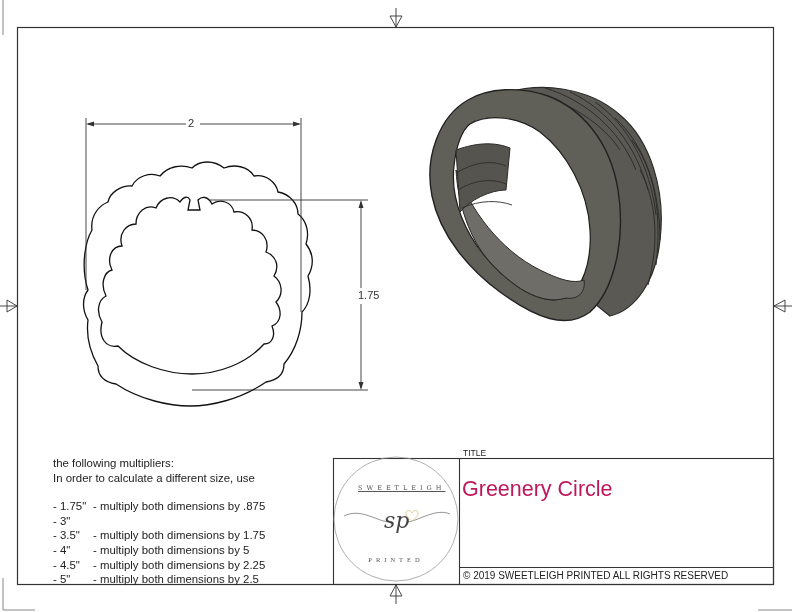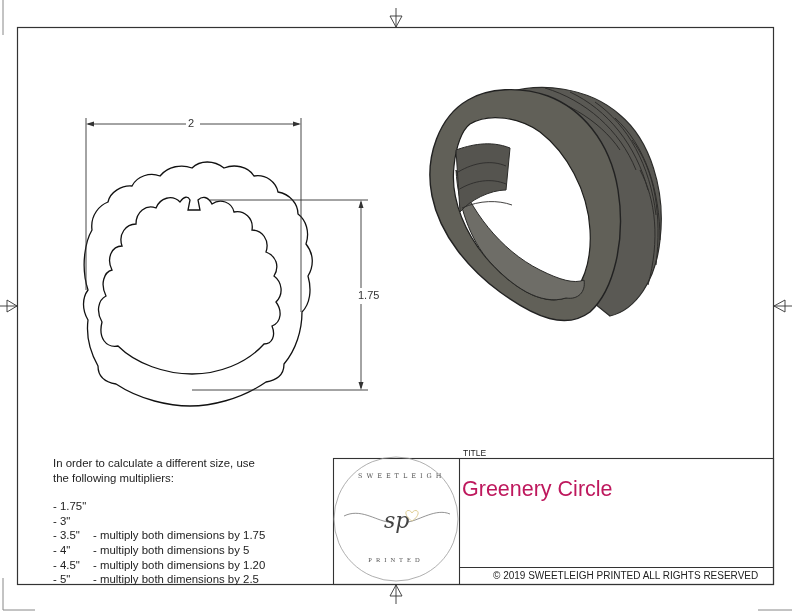--- a/index.html
+++ b/index.html
@@ -7,21 +7,21 @@
            font-family: "Liberation Sans", sans-serif; color: #1a1a1a; }
     .abs { position: absolute; }
     #sheet-svg { position: absolute; left: 0; top: 0; width: 792px; height: 612px; }
     .note { position: absolute; left: 53px; top: 456px; width: 275px;
             font-size: 11.4px; line-height: 14.6px; color: #222; }
     .note .intro { margin: 0 0 14px 0; }
     .note .row { display: flex; white-space: nowrap; }
     .note .size { width: 40px; }
     .tb-title-label { position: absolute; left: 463px; top: 448px; font-size: 8.5px; color: #222; }
     .tb-title { position: absolute; left: 462px; top: 477px; font-size: 21.5px; color: #be185d; }
-    .tb-copy { position: absolute; left: 463px; top: 570px; font-size: 10px; color: #222; white-space: nowrap; margin-left: 30px; }
+    .tb-copy { position: absolute; left: 463px; top: 570px; font-size: 10px; color: #222; white-space: nowrap; }
     .dim-label { position: absolute; font-size: 11px; color: #333; background: #fff; padding: 0 2px; }
   </style>
 </head>
 <body>
 
 <svg id="sheet-svg" viewBox="0 0 792 612" xmlns="http://www.w3.org/2000/svg">
 
   <g stroke="#888" stroke-width="1" fill="none">
     <line x1="3" y1="0" x2="3" y2="35"></line>
     <line x1="3" y1="578" x2="3" y2="610"></line>
@@ -156,48 +156,49 @@
   </g>
 
   <g>
     <circle cx="396" cy="519" r="62" fill="none" stroke="#9a9a9a" stroke-width="0.8"></circle>
     <path d="M344 516 C 360 508, 375 520, 388 522 M 408 522 C 420 520, 436 508, 450 514" fill="none" stroke="#777" stroke-width="0.8"></path>
     <text x="384" y="528" font-family="DejaVu Serif, serif" font-style="italic" font-size="22" fill="#444">sp</text>
     <path d="M412 513 C 410 509, 405 510, 406 514 C 407 518, 412 521, 412 521 C 412 521, 417 518, 418 514 C 419 510, 414 509, 412 513 Z" fill="none" stroke="#e0cf95" stroke-width="1"></path>
   </g>
 </svg>
 
-<div class="abs" style="left:358px;top:472px;width:76px;text-align:center;font-family:'DejaVu Serif',serif;font-size:6.5px;letter-spacing:4px;color:#555;">SWEETLEIGH</div>
+<div class="abs" style="left:358px;top:484px;width:76px;text-align:center;font-family:'DejaVu Serif',serif;font-size:6.5px;letter-spacing:4px;color:#555;text-decoration:underline;">SWEETLEIGH</div>
 <div class="abs" style="left:363px;top:556px;width:66px;text-align:center;font-family:Liberation Serif, serif;font-size:6.5px;letter-spacing:4px;color:#555;">PRINTED</div>
 
 <div class="dim-label" style="left:186px;top:117px;">2</div>
 <div class="dim-label" style="left:356px;top:289px;">1.75</div>
 
 <div class="note">
   <div class="intro">
+    <div>the following multipliers:</div>
     <div>In order to calculate a different size, use</div>
-    <div>the following multipliers:</div>
   </div>
   <div class="row">
     <span class="size">- 1.75"</span>
+    <span>- multiply both dimensions by .875</span>
   </div>
   <div class="row">
     <span class="size">- 3"</span>
   </div>
   <div class="row">
     <span class="size">- 3.5"</span>
     <span>- multiply both dimensions by 1.75</span>
   </div>
   <div class="row">
     <span class="size">- 4"</span>
     <span>- multiply both dimensions by 5</span>
   </div>
   <div class="row">
     <span class="size">- 4.5"</span>
-    <span>- multiply both dimensions by 1.20</span>
+    <span>- multiply both dimensions by 2.25</span>
   </div>
   <div class="row">
     <span class="size">- 5"</span>
     <span>- multiply both dimensions by 2.5</span>
   </div>
 </div>
 
 <div class="tb-title-label">TITLE</div>
 <div class="tb-title">Greenery Circle</div>
 <div class="tb-copy">© 2019  SWEETLEIGH PRINTED  ALL RIGHTS RESERVED</div>

